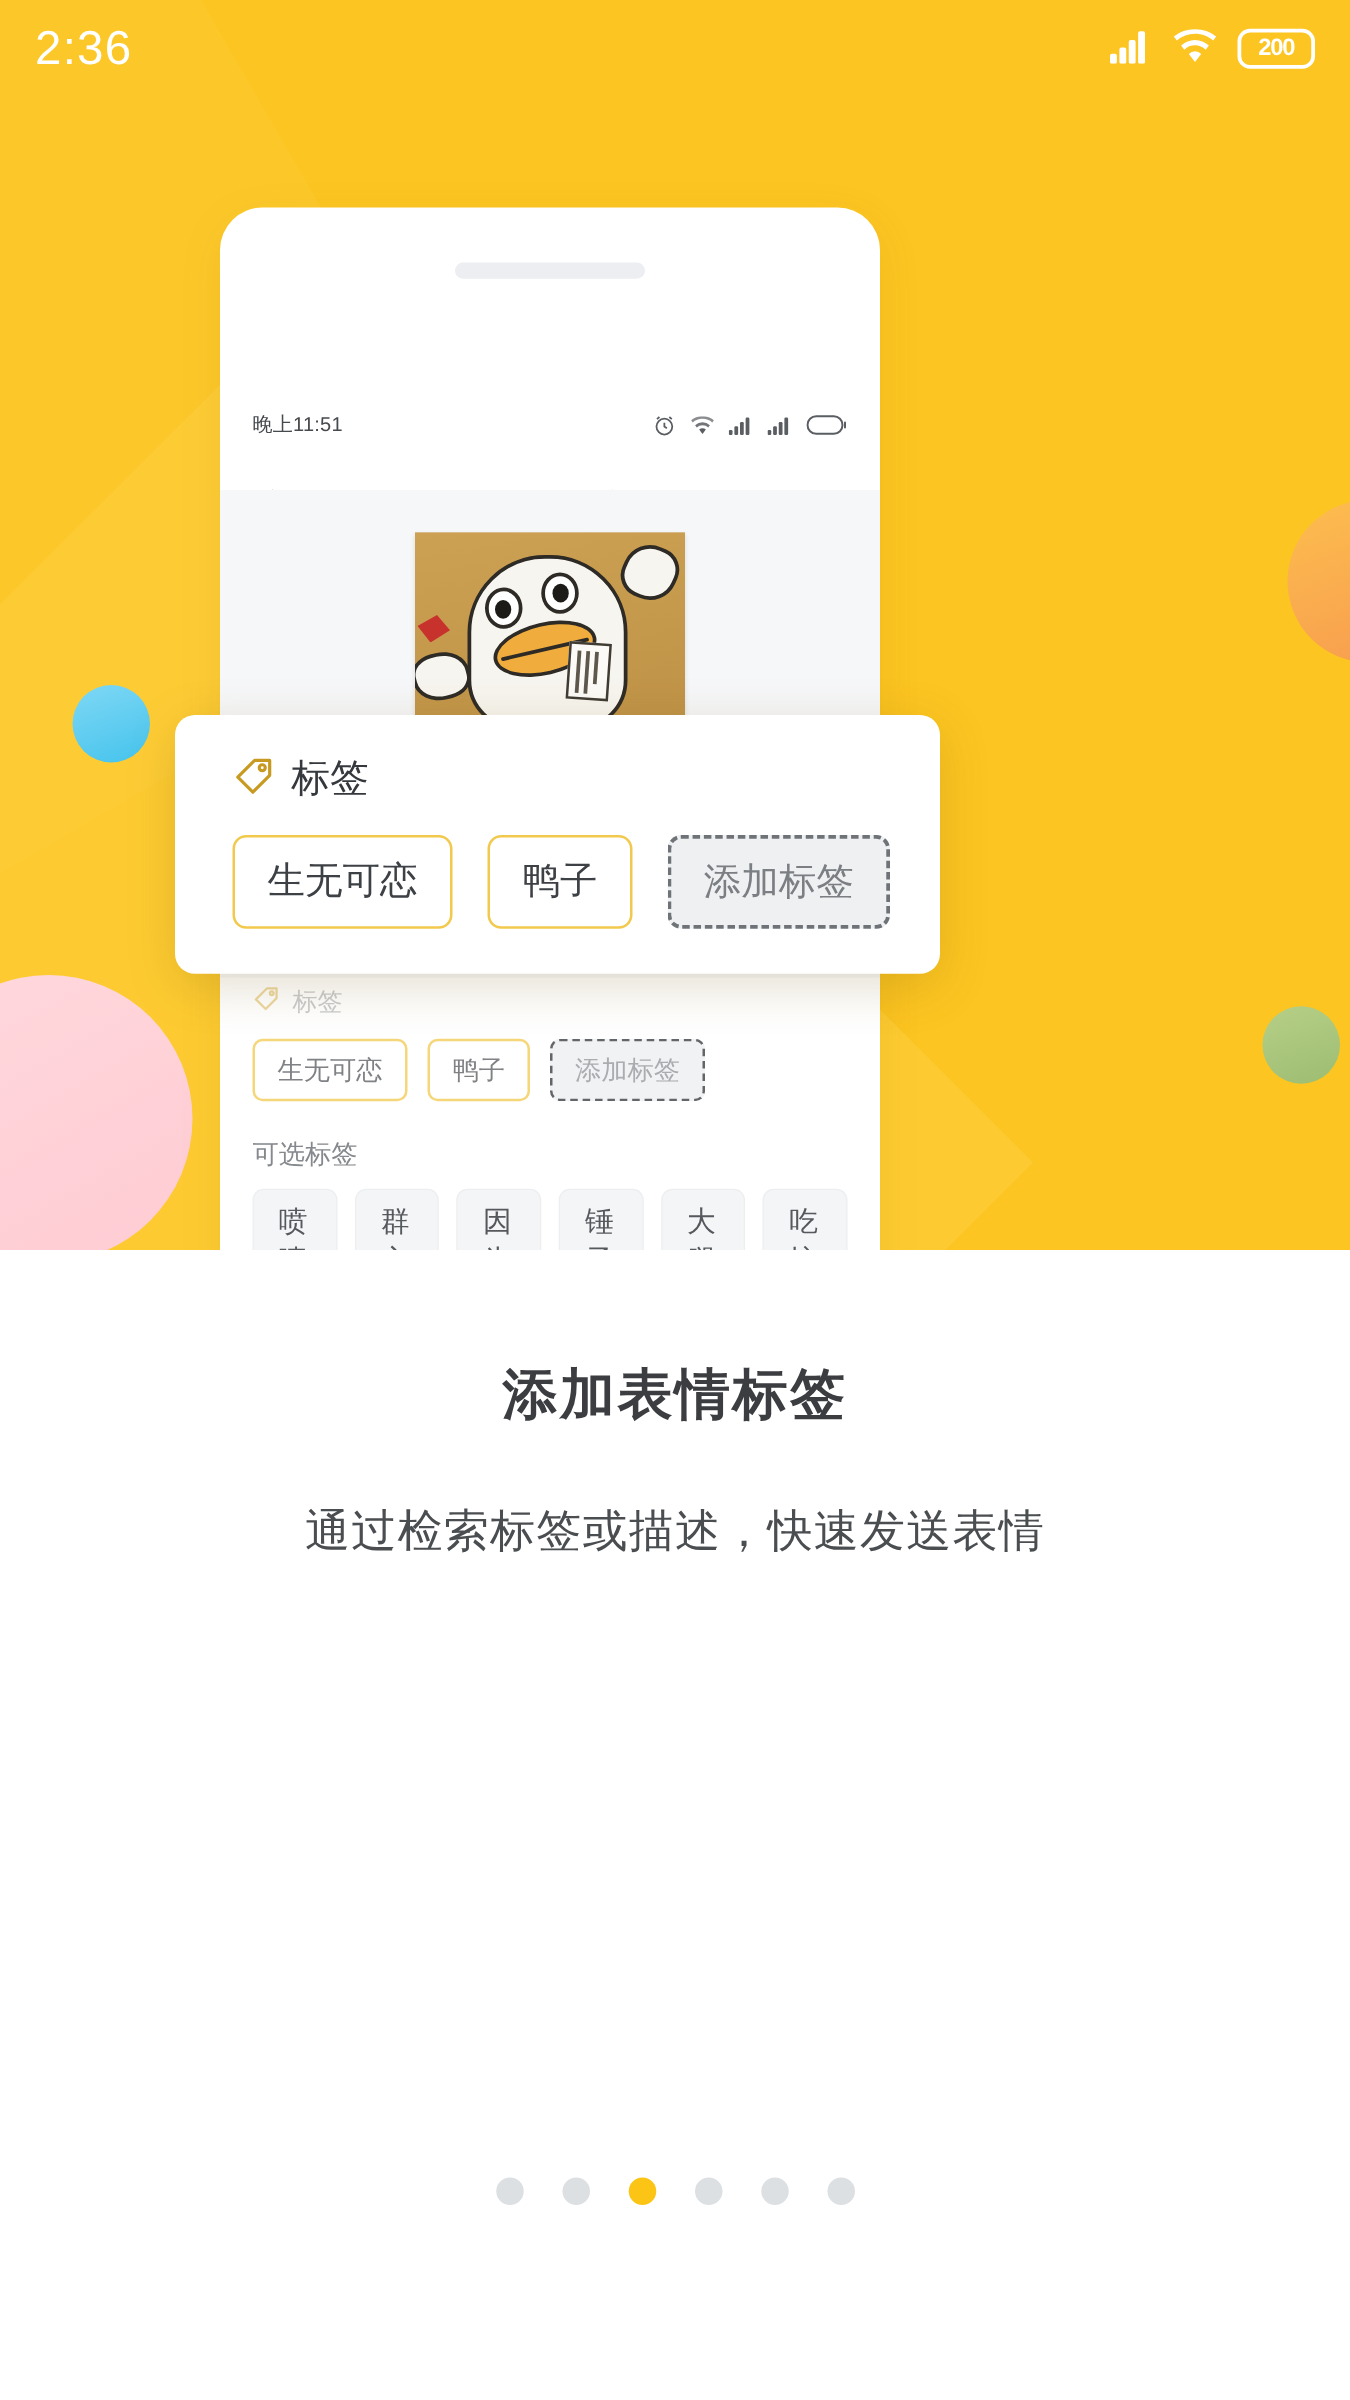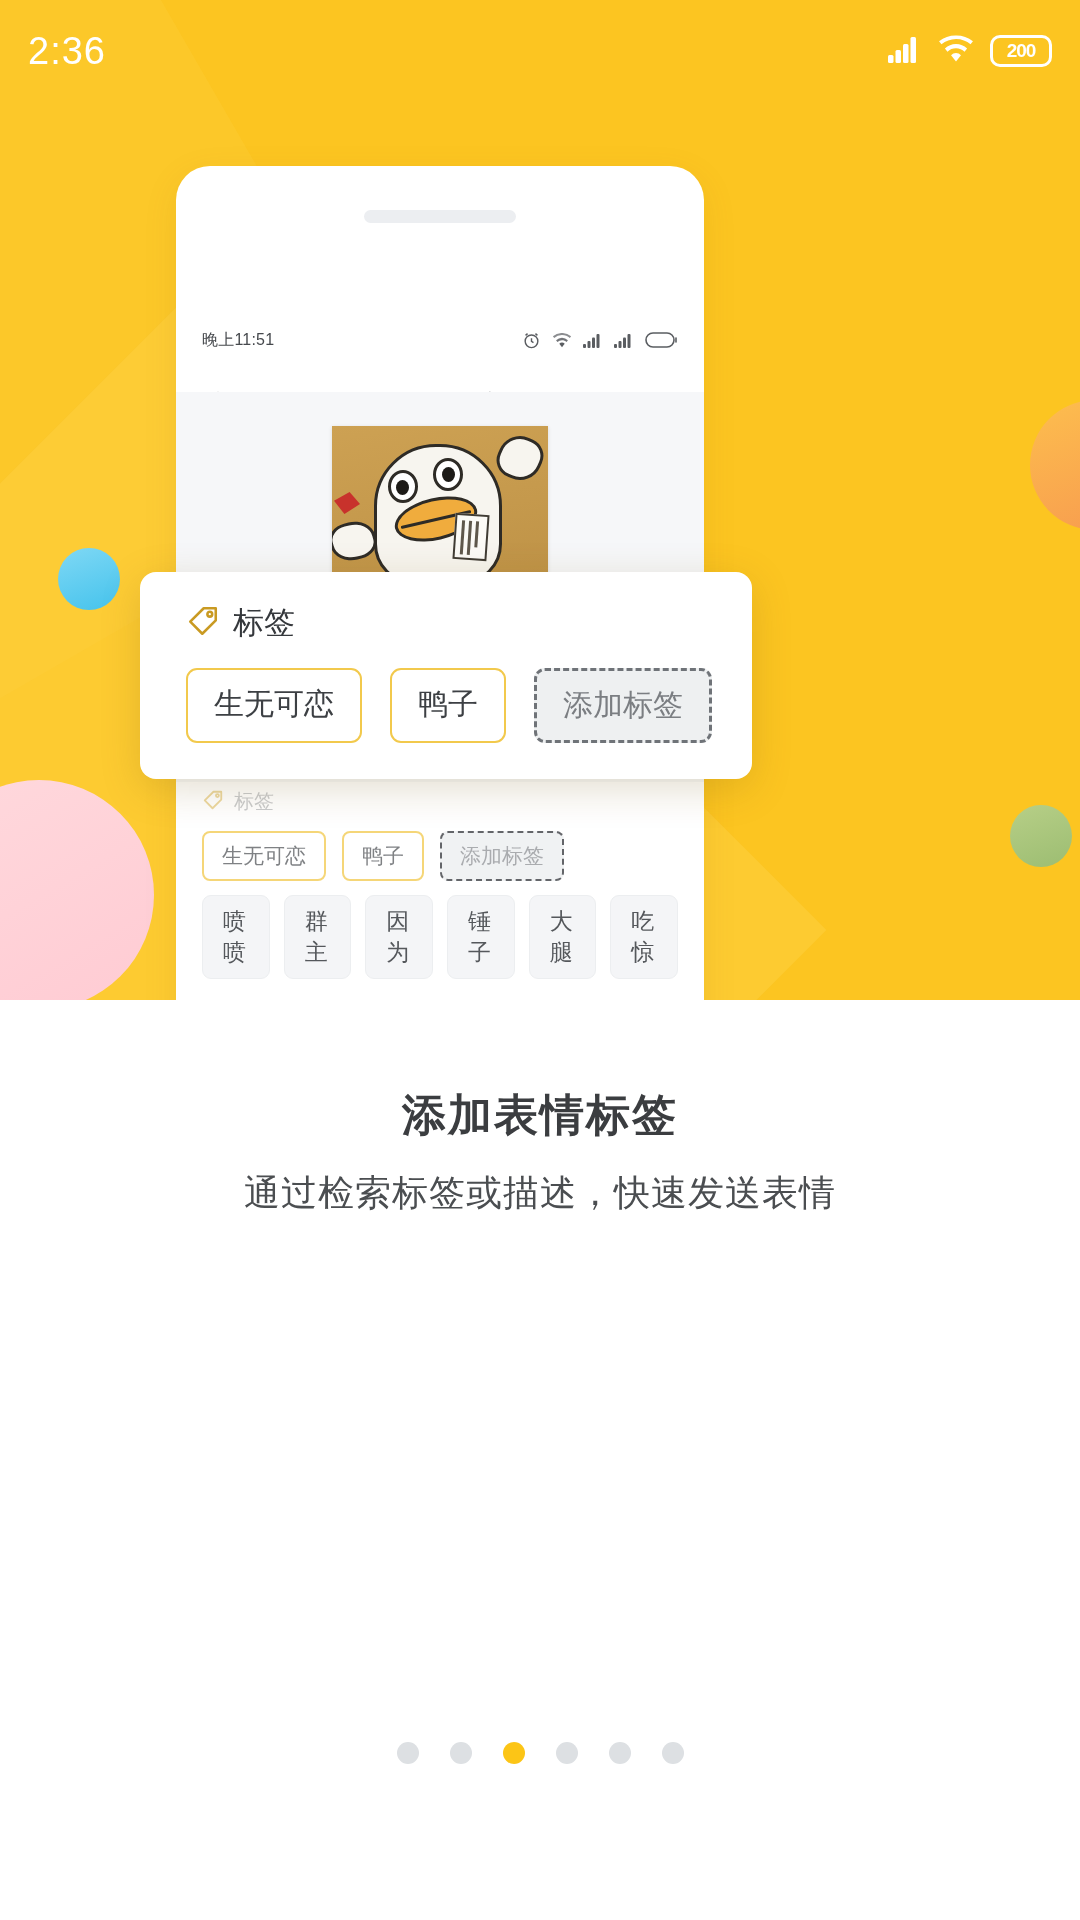--- a/index.html
+++ b/index.html
@@ -135,30 +135,30 @@
   .fc-chip {
     font-size:30px; padding:14px 26px; border-radius:11px;
     border:2px solid #f2c94c; background:#fff; color:#3d4044;
     white-space:nowrap;
   }
   .fc-chip.dashed { border:3px dashed #6f7378; background:#eef0f1; color:#7b7e82; }
 
   
   .caption { position:absolute; left:0; top:1086px; width:100%; text-align:center; }
   .caption h1 { font-size:44px; color:#3b3d40; font-weight:bold; letter-spacing:2px; }
-  .caption p  { margin-top:24px; font-size:36px; color:#4b4e51; letter-spacing:1px; }
+  .caption p  { margin-top:56px; font-size:36px; color:#4b4e51; letter-spacing:1px; }
 
   .dots { position:absolute; left:0; top:1742px; width:100%;
           display:flex; justify-content:center; align-items:center; gap:31px; }
   .dot { width:22px; height:22px; border-radius:50%; background:#dde0e3; }
   .dot.active { background:#fcc516; }
 
   
   .osbar {
-    position:absolute; left:0; top:12px; width:100%; height:78px;
+    position:absolute; left:0; top:0; width:100%; height:78px;
     display:flex; align-items:center; padding:0 28px; color:#fff;
   }
   .os-time { font-size:38px; letter-spacing:1px; }
   .os-icons { margin-left:auto; display:flex; align-items:center; gap:16px; }
   .battery {
     width:62px; height:32px; border:3px solid #fff; border-radius:10px;
     display:flex; align-items:center; justify-content:center;
     font-size:19px; font-weight:bold; color:#fff; letter-spacing:-1px;
   }
 </style>
@@ -266,20 +266,21 @@
             </svg>
           </span>
           <span class="t">标签</span>
         </div>
         <div class="row">
           <span class="chip">生无可恋</span>
           <span class="chip">鸭子</span>
           <span class="chip dashed">添加标签</span>
         </div>
 
+        <div class="sub-label">可选标签</div>
         <div class="row grey">
           <span class="grey-chip">喷喷</span>
           <span class="grey-chip">群主</span>
           <span class="grey-chip">因为</span>
           <span class="grey-chip">锤子</span>
           <span class="grey-chip">大腿</span>
           <span class="grey-chip">吃惊</span>
         </div>
 
       </div>

